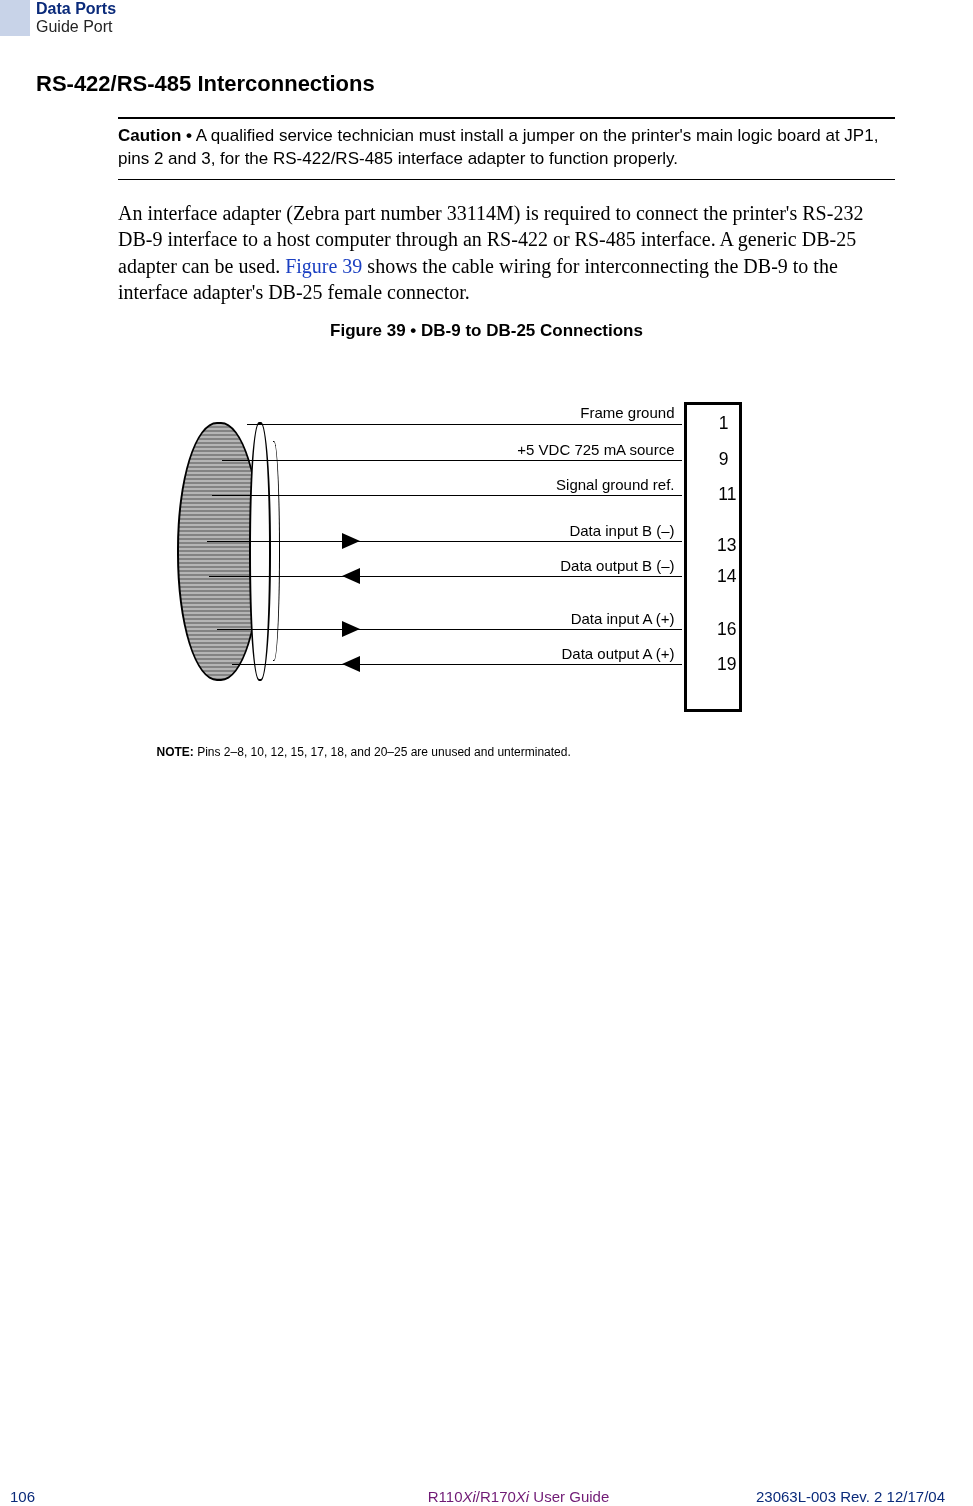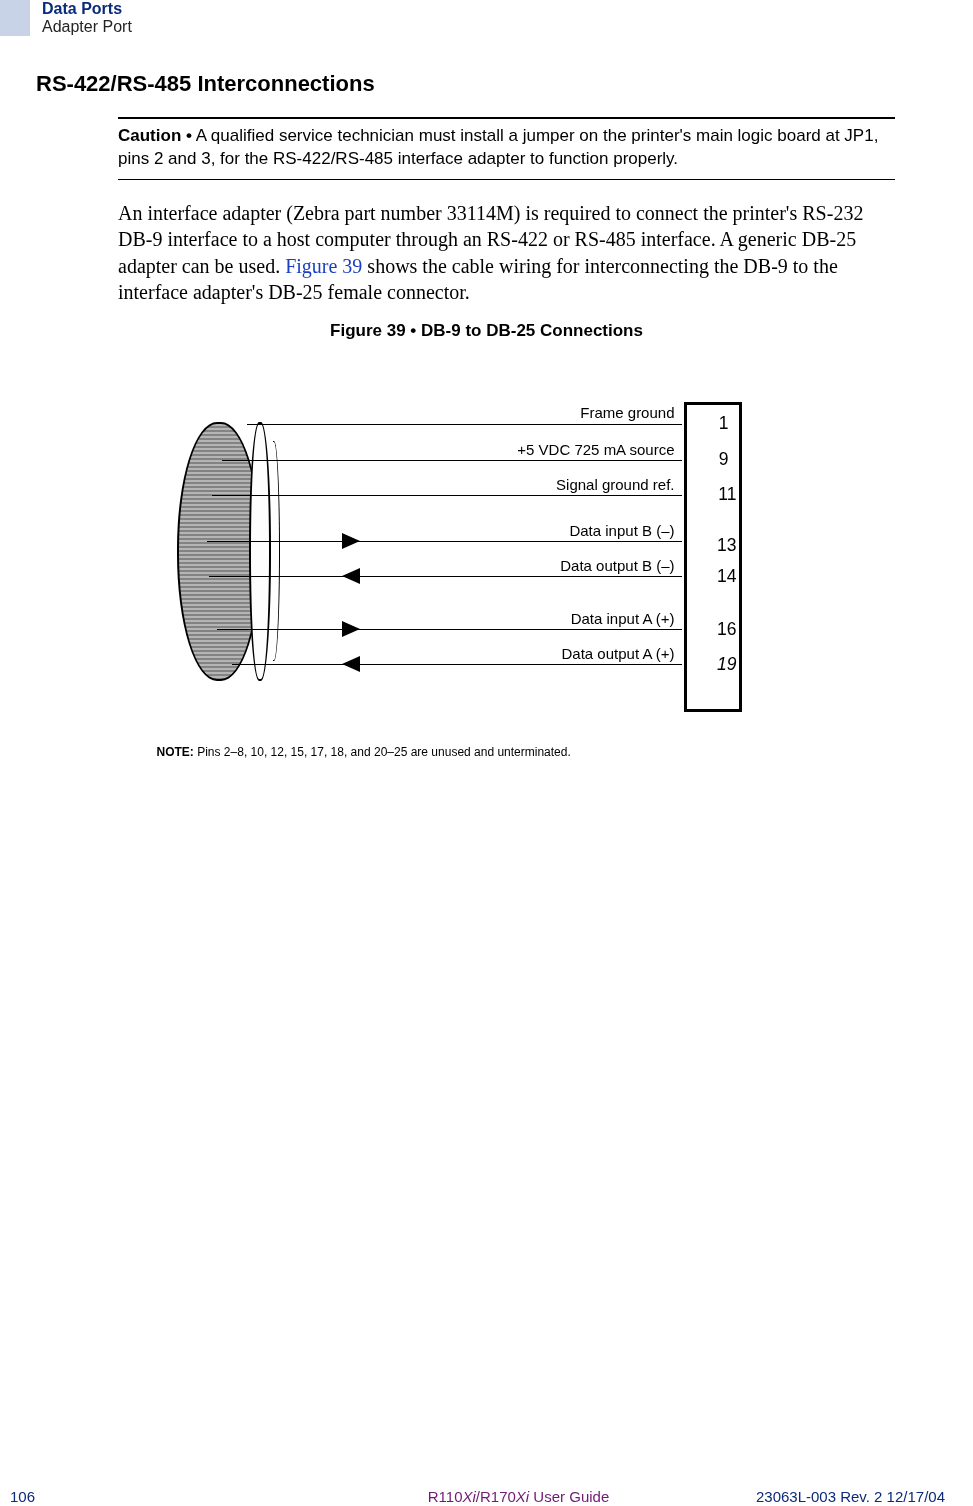--- a/index.html
+++ b/index.html
@@ -21,21 +21,21 @@
     display: flex;
     align-items: stretch;
     padding-top: 0;
   }
   .header-spine {
     width: 30px;
     height: 36px;
     background: #c8d3e8;
   }
   .header-text {
-    padding-left: 12px;
+    padding-left: 6px;
     padding-top: 0;
   }
   .header-title {
     color: #0a2a7a;
     font-family: Arial, Helvetica, sans-serif;
     font-weight: bold;
     font-size: 16px;
   }
   .header-sub {
     font-family: Arial, Helvetica, sans-serif;
@@ -107,21 +107,21 @@
     right: 98px;
     font-family: Arial, Helvetica, sans-serif;
     font-size: 17.5px;
   }
   .pin.p1   { top: 69px;  } 
   .pin.p9   { top: 105px; }
   .pin.p11  { top: 140px; right: 90px;}
   .pin.p13  { top: 191px; right: 90px;}
   .pin.p14  { top: 222px; right: 90px;}
   .pin.p16  { top: 275px; right: 90px; margin-left: 12px;}
-  .pin.p19  { top: 310px; right: 90px; font-style: italic;}
+  .pin.p19  { top: 310px; right: 90px;}
   
   .wlabel {
     position: absolute;
     font-family: Arial, Helvetica, sans-serif;
     font-size: 15px;
     text-align: right;
   }
   .wlabel.w1 { top: 60px;  right: 152px; }
   .wlabel.w2 { top: 97px;  right: 152px; }
   .wlabel.w3 { top: 132px; right: 152px; }
@@ -223,21 +223,21 @@
 </style>
 </head>
 <body>
 
 <div class="page">
 
   <div class="header">
     <div class="header-spine"></div>
     <div class="header-text">
       <div class="header-title">Data Ports</div>
-      <div class="header-sub">Adapter Port</div>
+      <div class="header-sub">Guide Port</div>
     </div>
   </div>
 
   <div class="sec-heading">RS-422/RS-485 Interconnections</div>
 
   <div class="caution">
     <b>Caution •</b><span> A qualified service technician must install a jumper on the printer's main logic board at JP1, pins 2 and 3, for the RS-422/RS-485 interface adapter to function properly.</span>
   </div>
 
   <div class="body-para">

